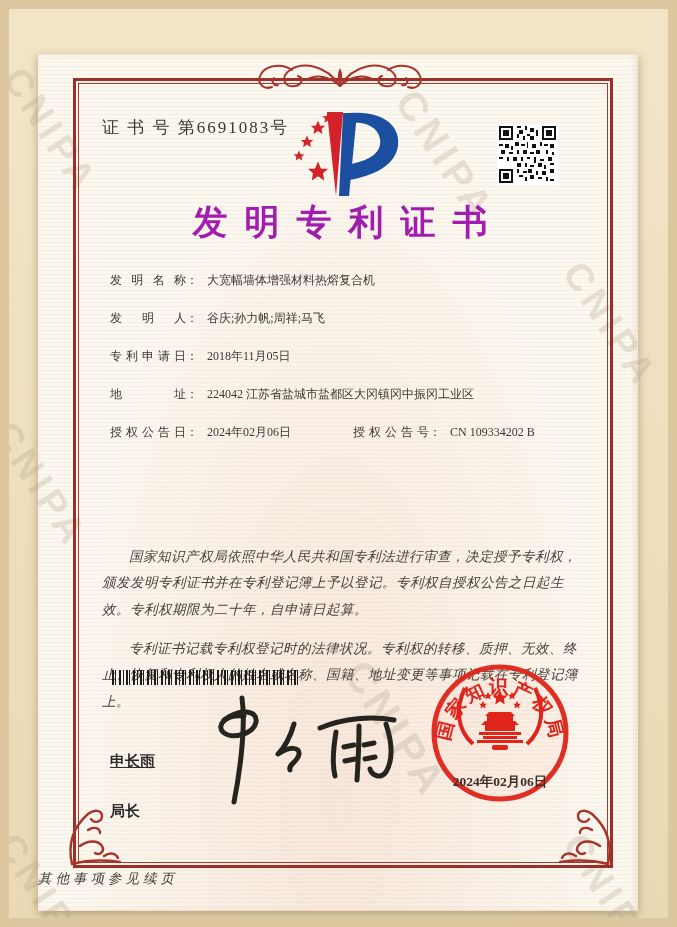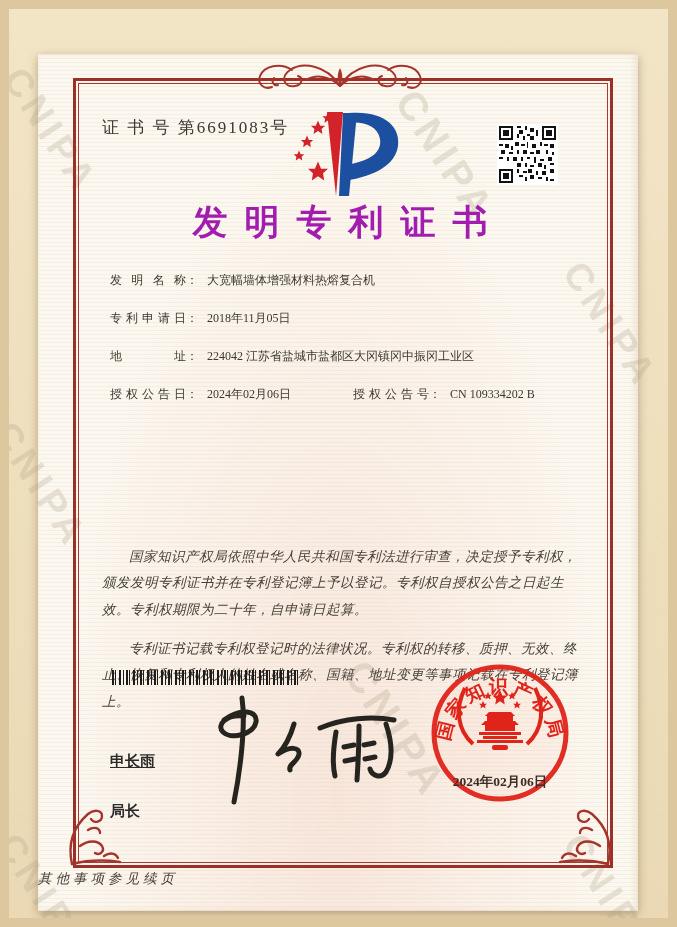--- a/index.html
+++ b/index.html
@@ -182,20 +182,23 @@
       </g>
     </svg>
 
     <div class="title">发明专利证书</div>
 
     <div class="fields">
       <div class="frow">
         <span class="flabel">发明名称</span><span class="fcolon">：</span><span>大宽幅墙体增强材料热熔复合机</span>
       </div>
       <div class="frow">
+        <span class="flabel">发明人</span><span class="fcolon">：</span><span>谷庆;孙力帆;周祥;马飞</span>
+      </div>
+      <div class="frow">
         <span class="flabel">专利申请日</span><span class="fcolon">：</span><span>2018年11月05日</span>
       </div>
       <div class="frow">
         <span class="flabel">地址</span><span class="fcolon">：</span><span>224042 江苏省盐城市盐都区大冈镇冈中振冈工业区</span>
       </div>
       <div class="frow">
         <span class="flabel">授权公告日</span><span class="fcolon">：</span><span>2024年02月06日</span>
         <span class="grant2">
           <span class="flabel">授权公告号</span><span class="fcolon">：</span><span>CN 109334202 B</span>
         </span>

